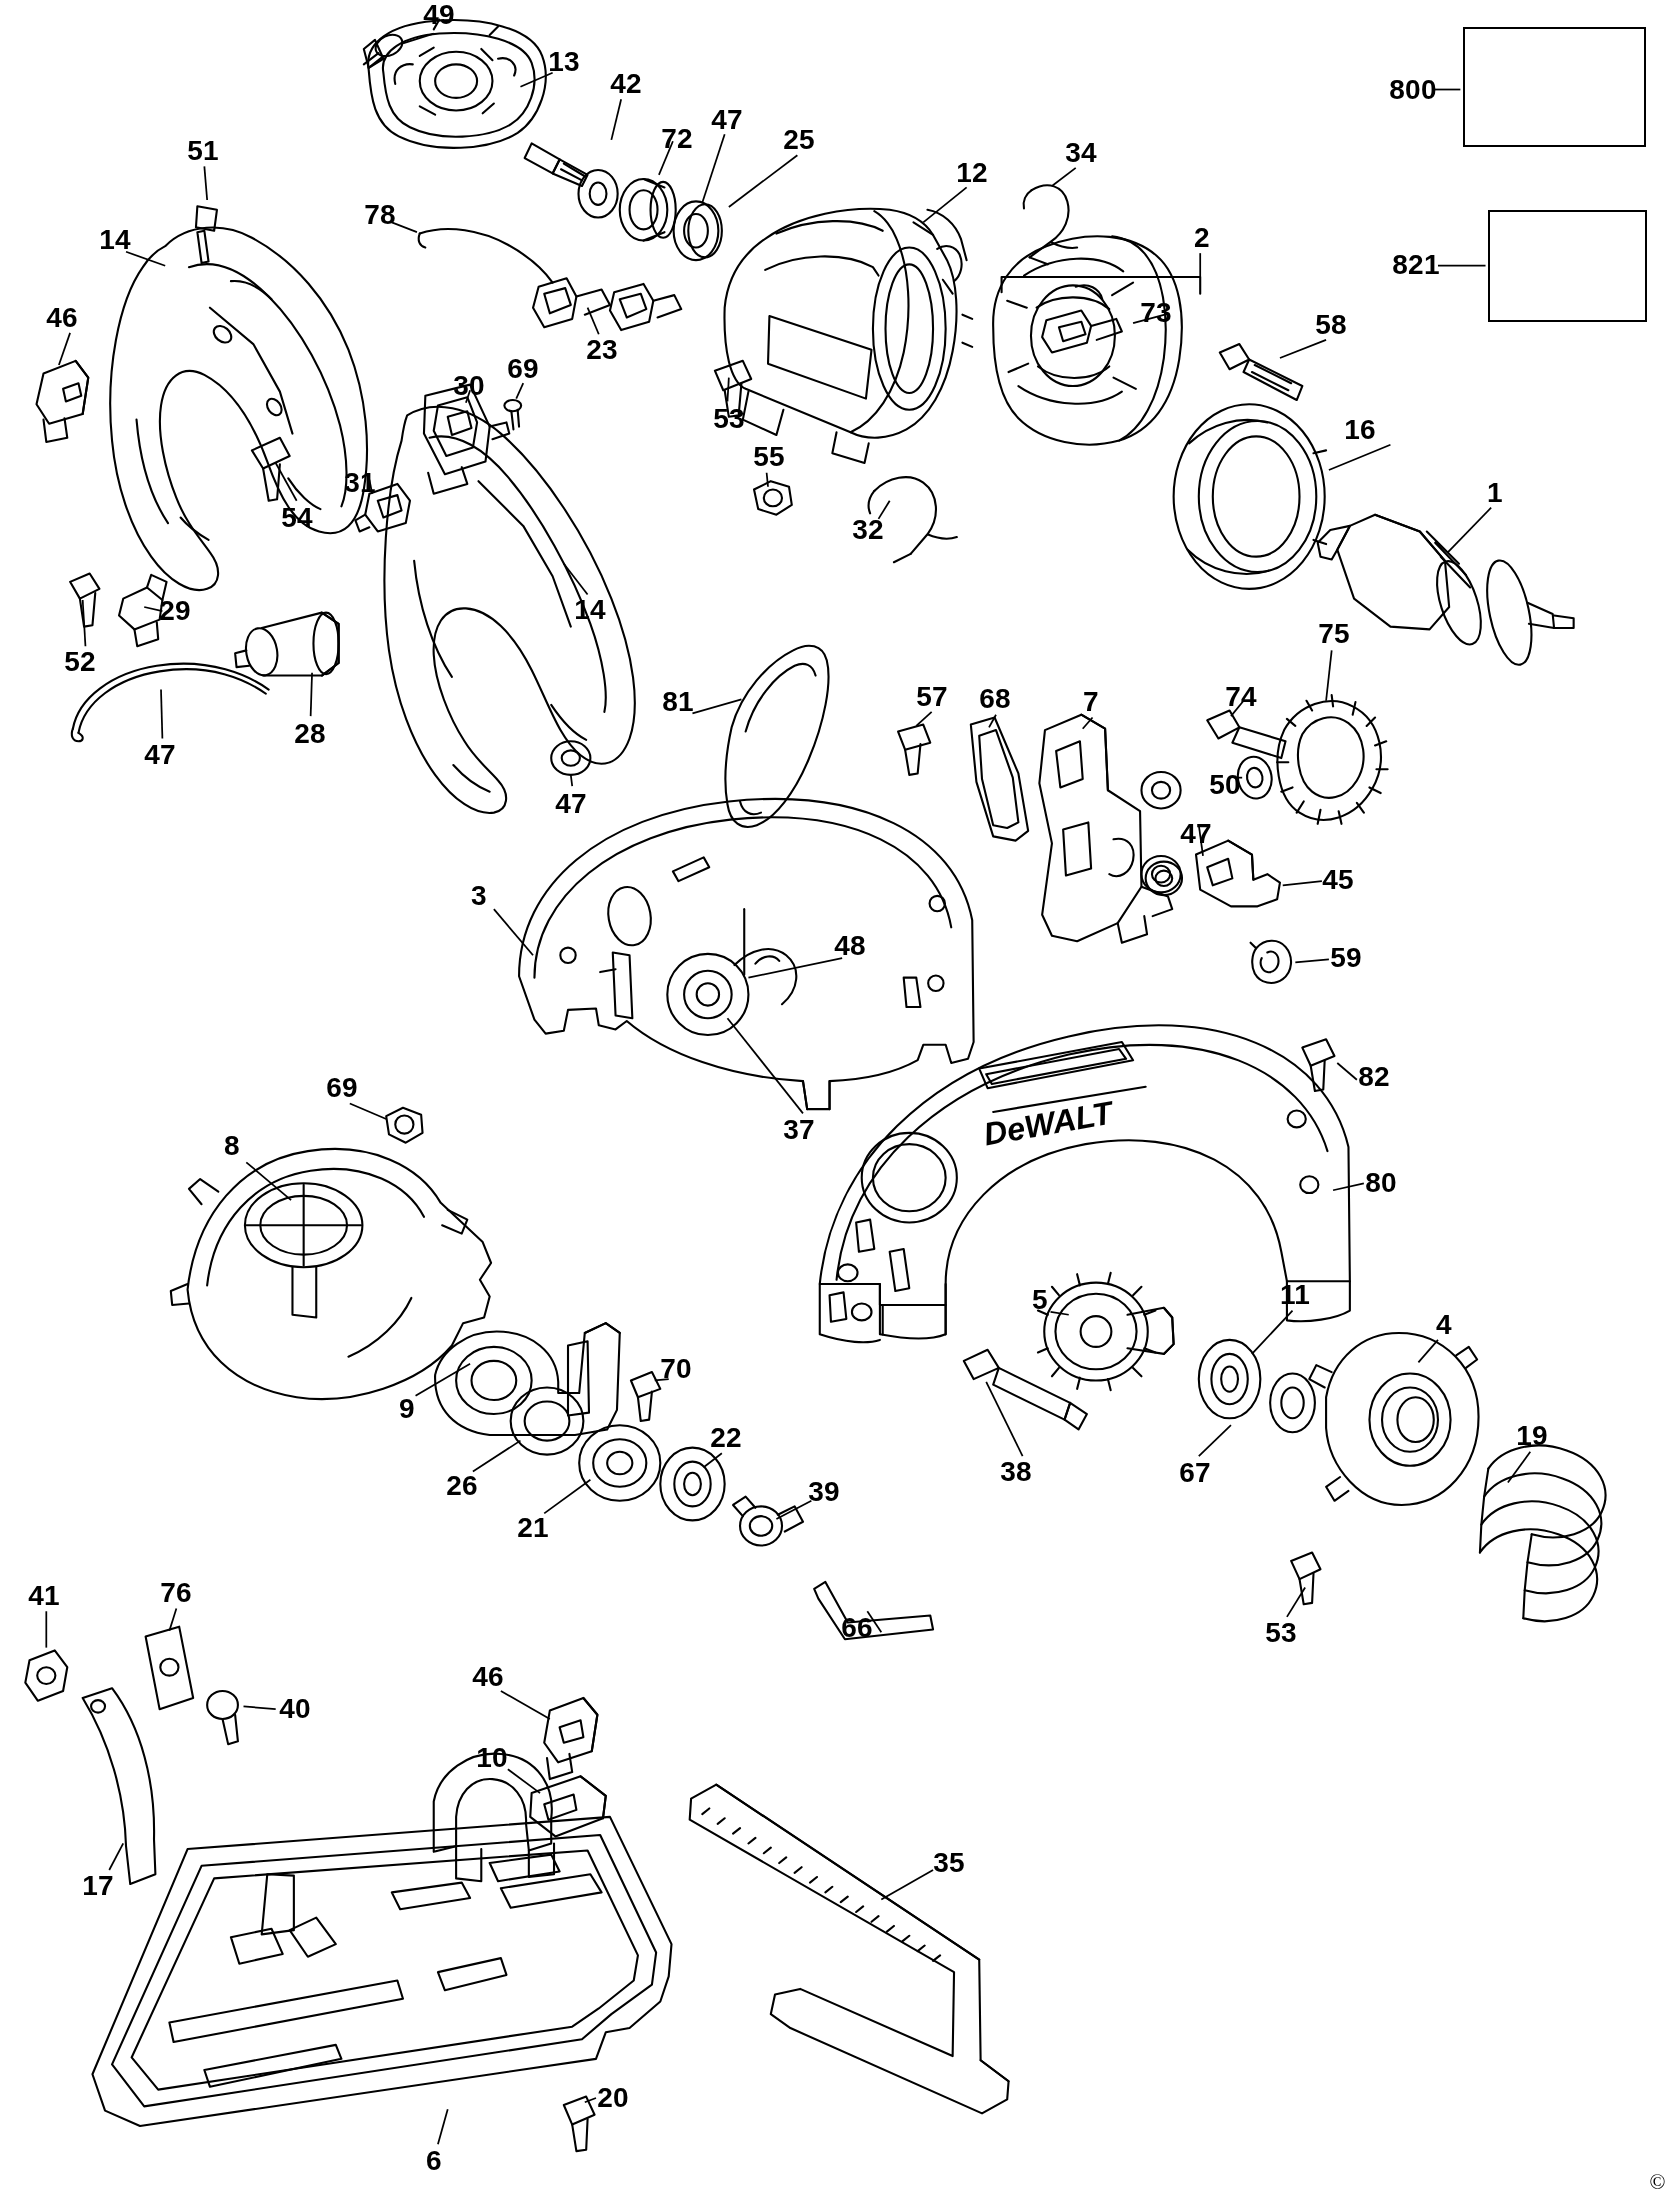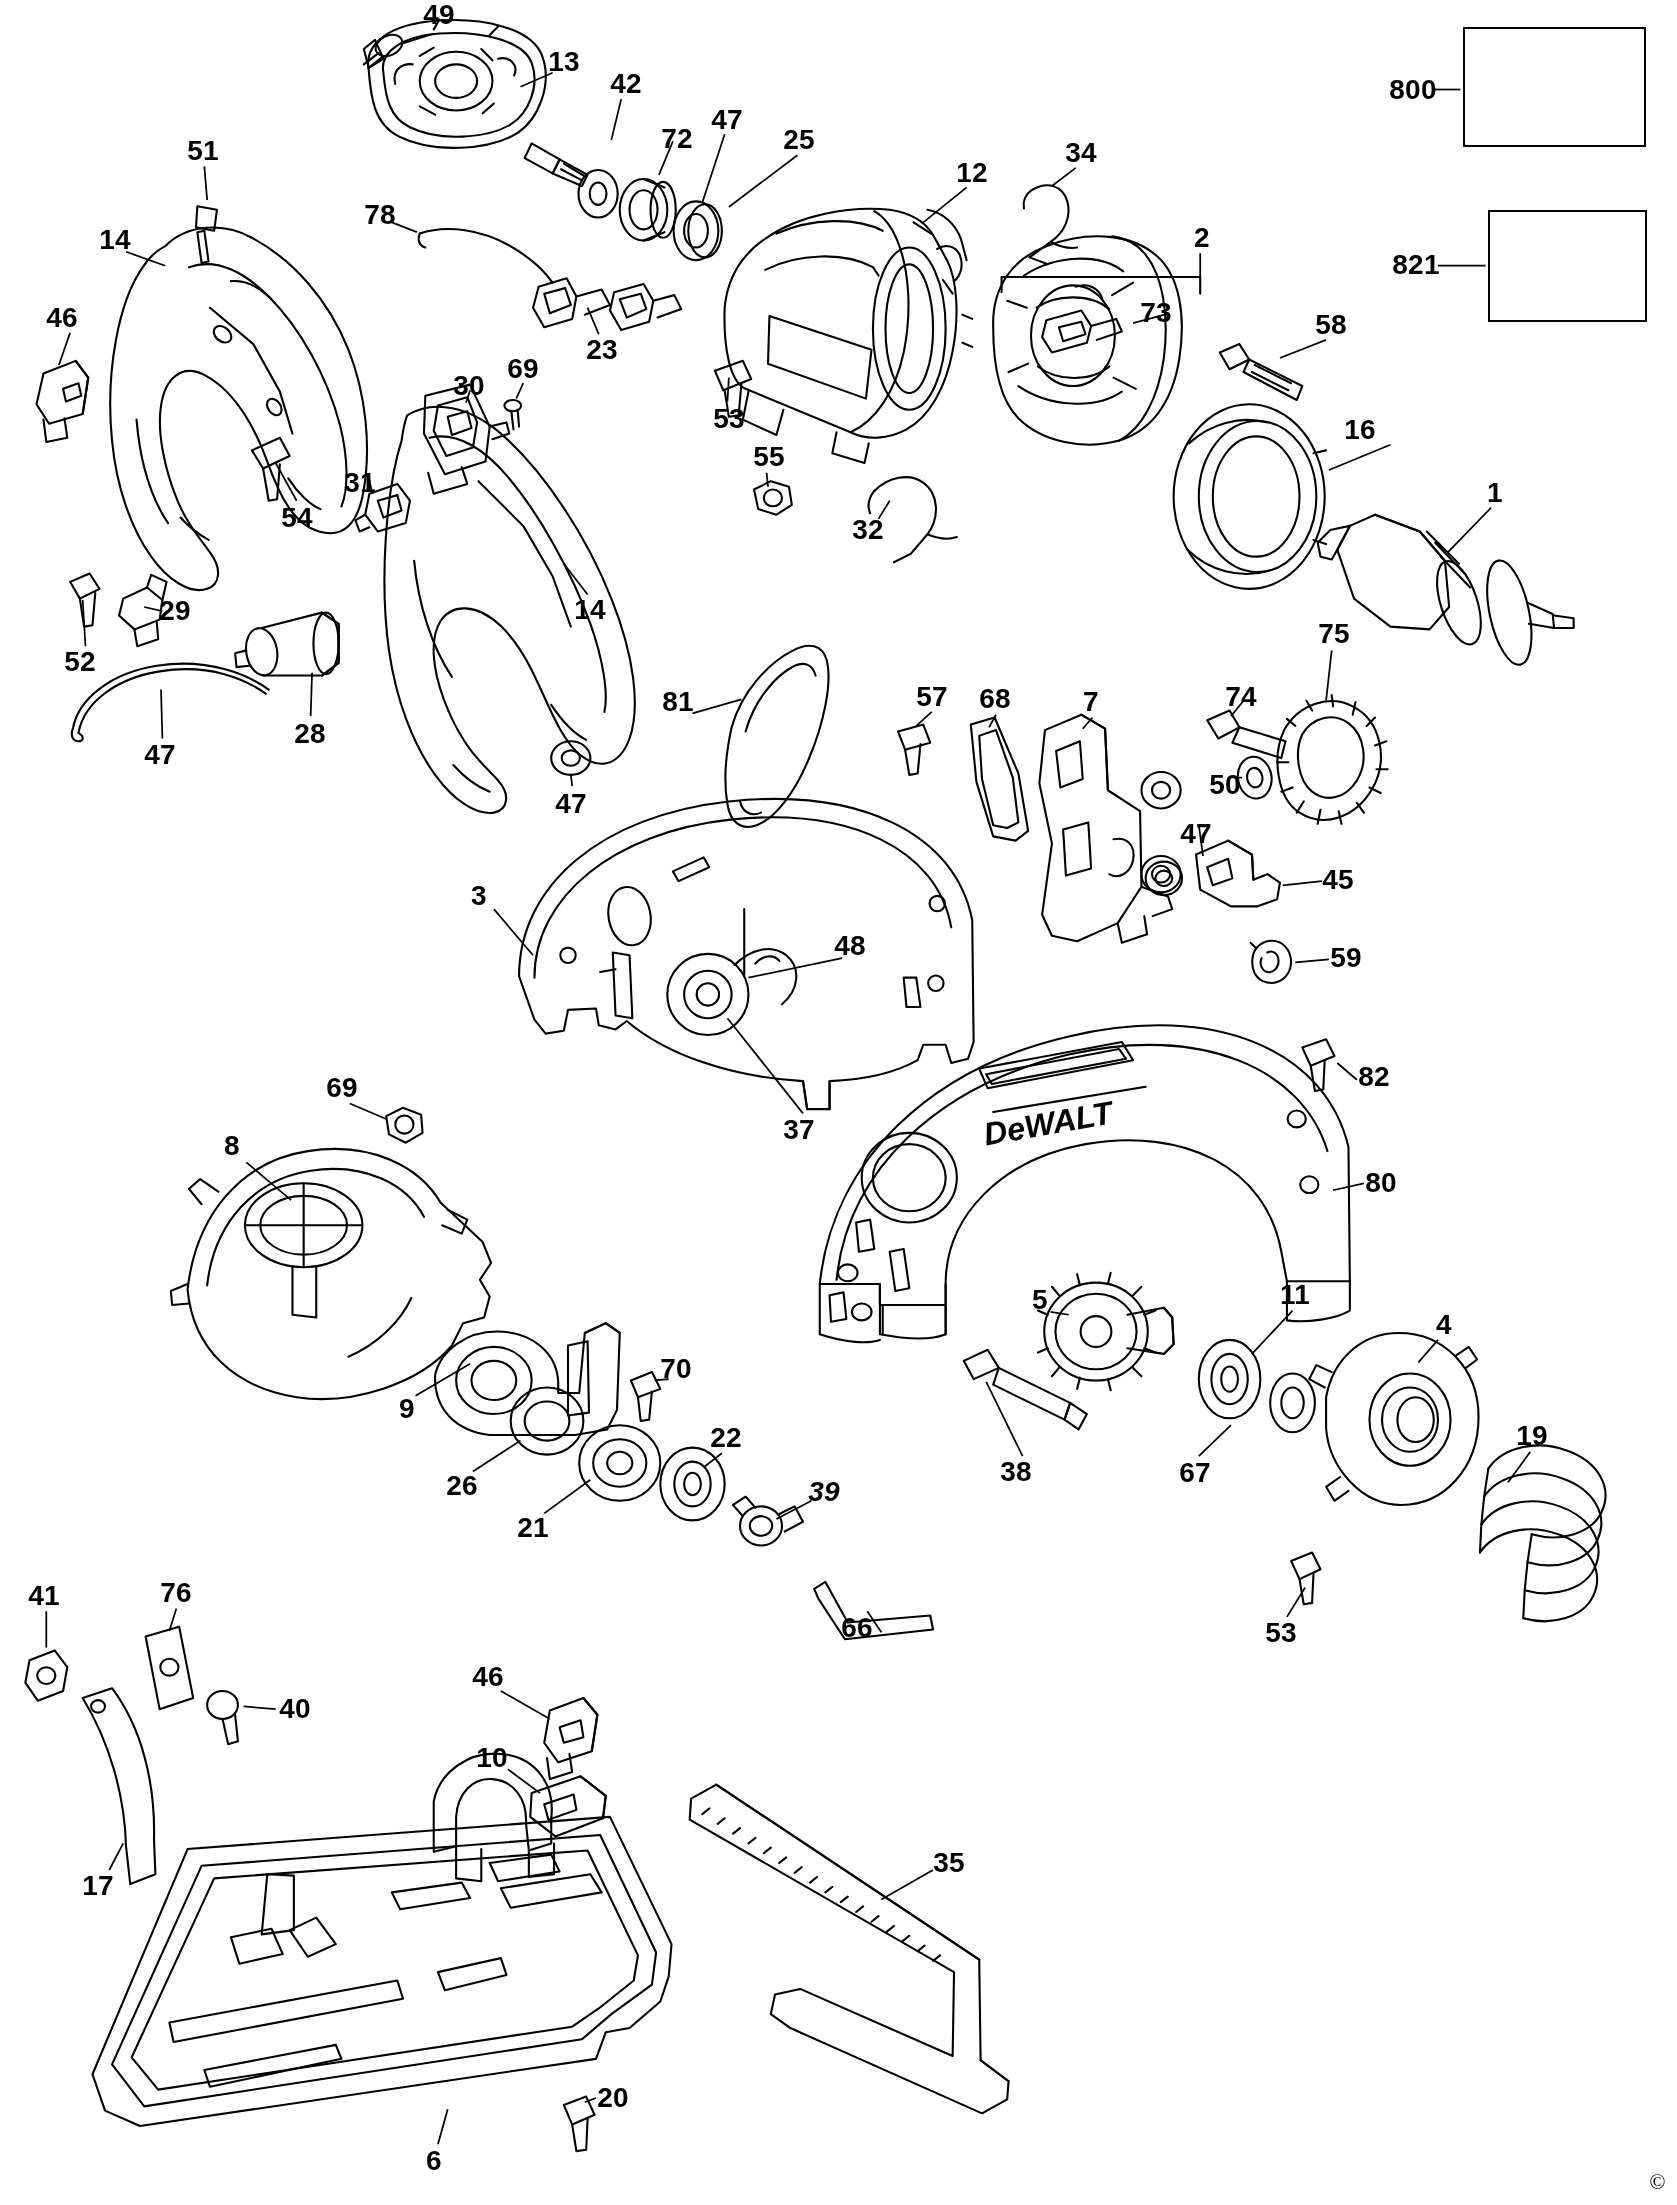--- a/index.html
+++ b/index.html
@@ -705,21 +705,21 @@
   <div class="callout" style="left:799px; top:1130px;">37</div>
   <div class="callout" style="left:1374px; top:1077px;">82</div>
   <div class="callout" style="left:1381px; top:1183px;">80</div>
   <div class="callout" style="left:342px;  top:1088px;">69</div>
   <div class="callout" style="left:232px;  top:1146px;">8</div>
   <div class="callout" style="left:407px;  top:1409px;">9</div>
   <div class="callout" style="left:462px;  top:1486px;">26</div>
   <div class="callout" style="left:676px;  top:1369px;">70</div>
   <div class="callout" style="left:533px;  top:1528px;">21</div>
   <div class="callout" style="left:726px; top:1438px;">22</div>
-  <div class="callout" style="left:824px; top:1492px;font-style:italic;">39</div>
+  <div class="callout" style="left:824px; top:1492px;">39</div>
   <div class="callout" style="left:1040px; top:1300px;">5</div>
   <div class="callout" style="left:1295px; top:1295px;">11</div>
   <div class="callout" style="left:1444px; top:1325px;">4</div>
   <div class="callout" style="left:1016px; top:1472px;">38</div>
   <div class="callout" style="left:1195px; top:1473px;">67</div>
   <div class="callout" style="left:1532px; top:1436px;">19</div>
   <div class="callout" style="left:1281px; top:1633px;">53</div>
   <div class="callout" style="left:857px; top:1628px;">66</div>
   <div class="callout" style="left:44px;   top:1596px;">41</div>
   <div class="callout" style="left:176px;  top:1593px;">76</div>

